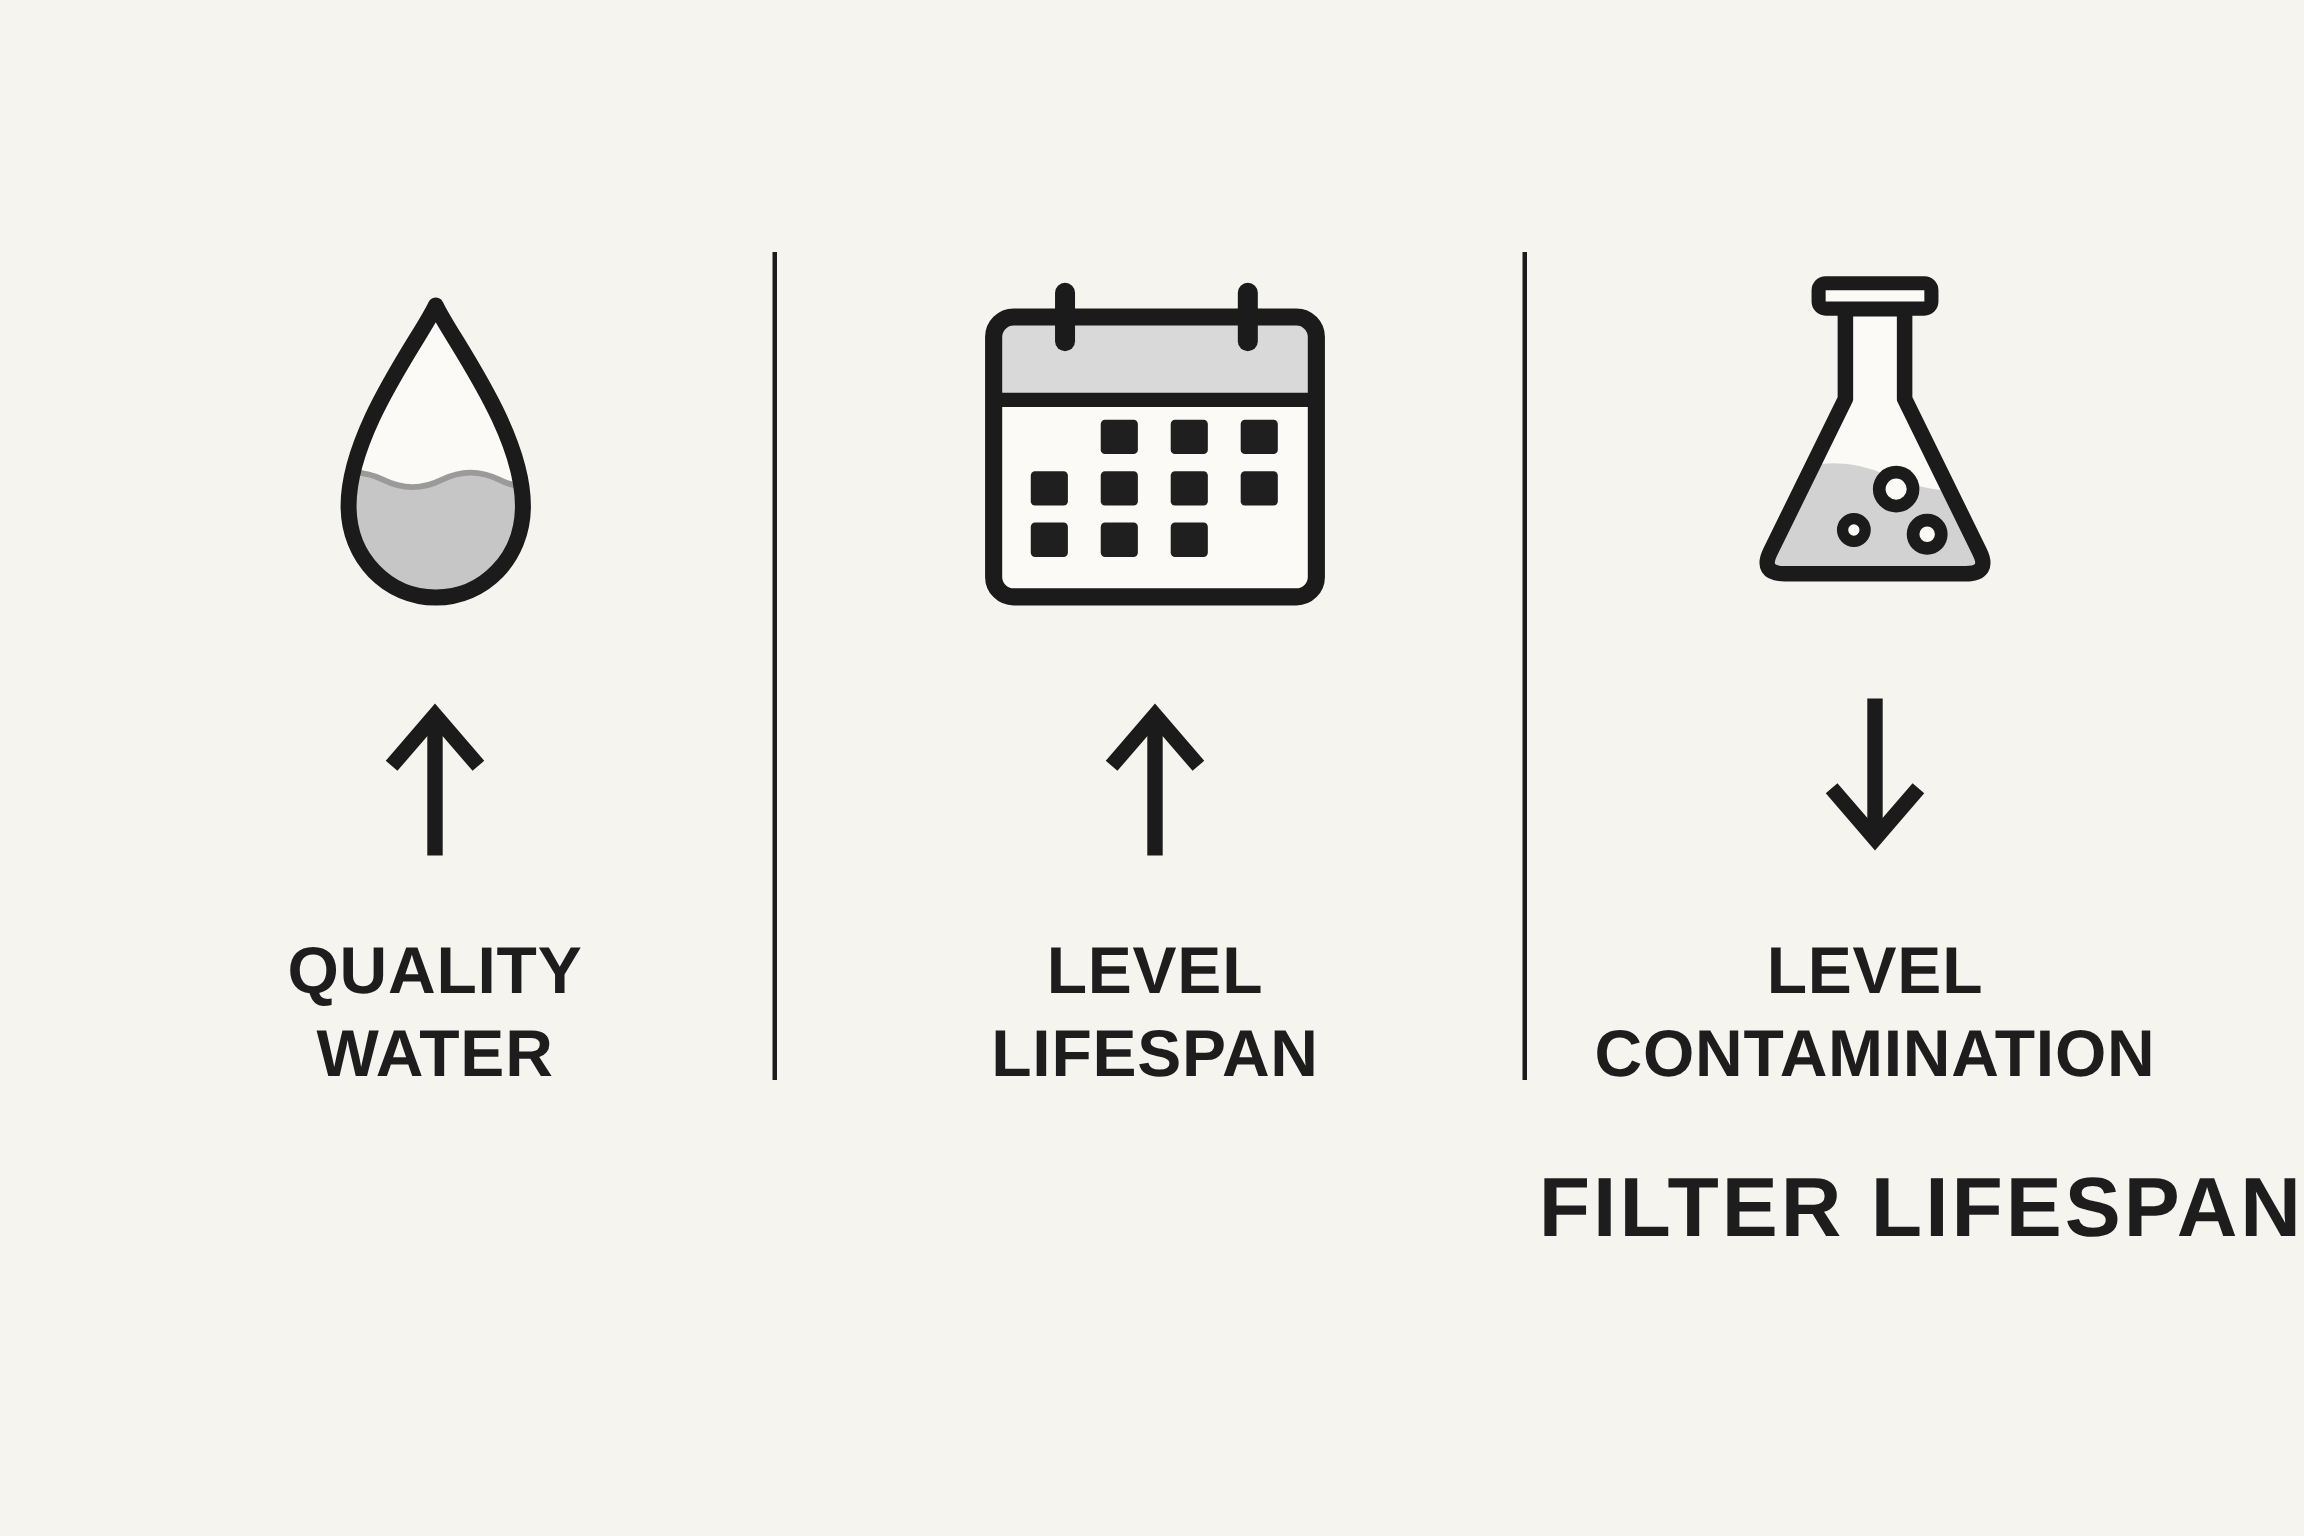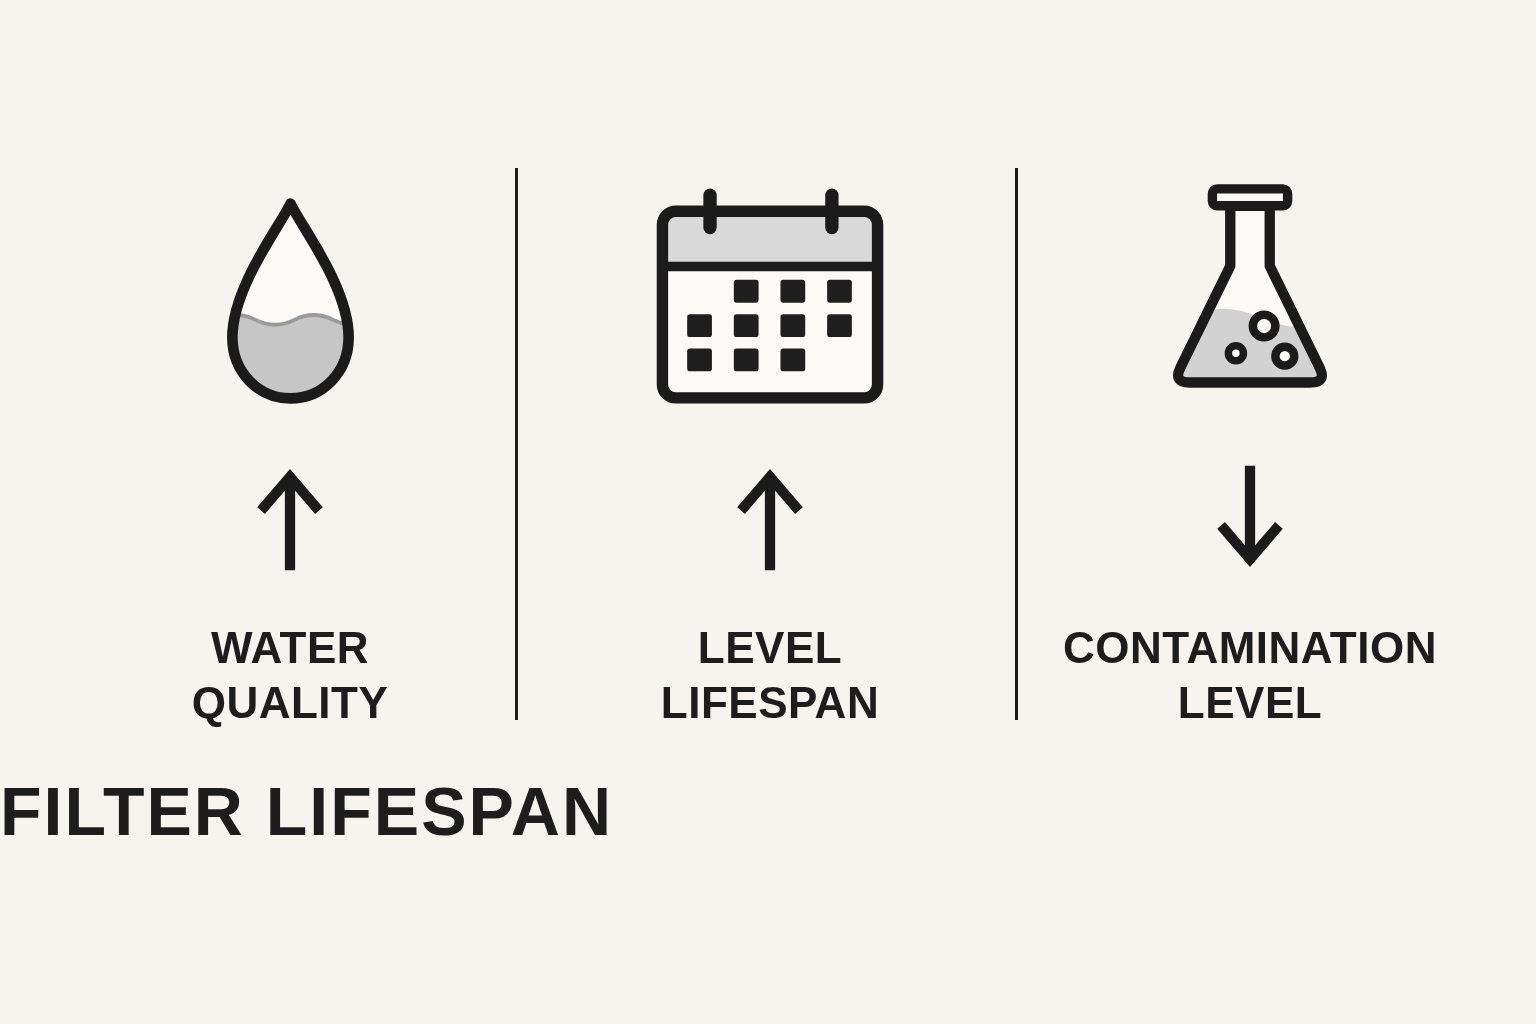--- a/index.html
+++ b/index.html
@@ -59,22 +59,22 @@
     height: 552px;
     background: #1b1b1b;
   }
   .divider-1 { left: 515px; }
   .divider-2 { left: 1015px; }
   .title {
     position: absolute;
     top: 772px;
     left: 0;
     width: 1536px;
-    text-align: left;
-    font-size: 68px;
+    text-align: right;
+    font-size: 56px;
     font-weight: bold;
     letter-spacing: 2px;
     color: #1d1d1d;
   }
   svg { display: block; }
 </style>
 </head>
 <body>
 
 <div class="stage">
@@ -95,22 +95,22 @@
         <path d="M80,12 C70,34 20,98 20,150 C20,186 47,213 80,213 C113,213 140,186 140,150 C140,98 90,34 80,12 Z" fill="none" stroke="#1b1b1b" stroke-width="11" stroke-linejoin="round"></path>
       </svg>
     </div>
     <div class="arrow-slot">
       <svg width="86" height="112" viewBox="0 0 90 120" aria-hidden="true">
         <line x1="45" y1="116" x2="45" y2="20" stroke="#1b1b1b" stroke-width="11"></line>
         <path d="M14,52 L45,16 L76,52" fill="none" stroke="#1b1b1b" stroke-width="11"></path>
       </svg>
     </div>
     <div class="col-label">
+      <span class="line">QUALITY</span>
       <span class="line">WATER</span>
-      <span class="line">QUALITY</span>
     </div>
   </div>
 
   <div class="divider divider-1"></div>
 
   <div class="col col-2">
     <div class="icon-slot">
       <svg width="238" height="230" viewBox="0 0 250 240" aria-hidden="true">
         <defs>
           <clipPath id="calClip">
@@ -171,20 +171,20 @@
         <circle cx="137" cy="184" r="10" fill="#fbfaf6" stroke="#1b1b1b" stroke-width="9"></circle>
       </svg>
     </div>
     <div class="arrow-slot">
       <svg width="86" height="112" viewBox="0 0 90 120" aria-hidden="true">
         <line x1="45" y1="4" x2="45" y2="100" stroke="#1b1b1b" stroke-width="11"></line>
         <path d="M14,68 L45,104 L76,68" fill="none" stroke="#1b1b1b" stroke-width="11"></path>
       </svg>
     </div>
     <div class="col-label">
+      <span class="line">LEVEL</span>
       <span class="line">CONTAMINATION</span>
-      <span class="line">LEVEL</span>
     </div>
   </div>
 
   <div class="title">FILTER LIFESPAN</div>
 
 </div>
 
 </body></html>

